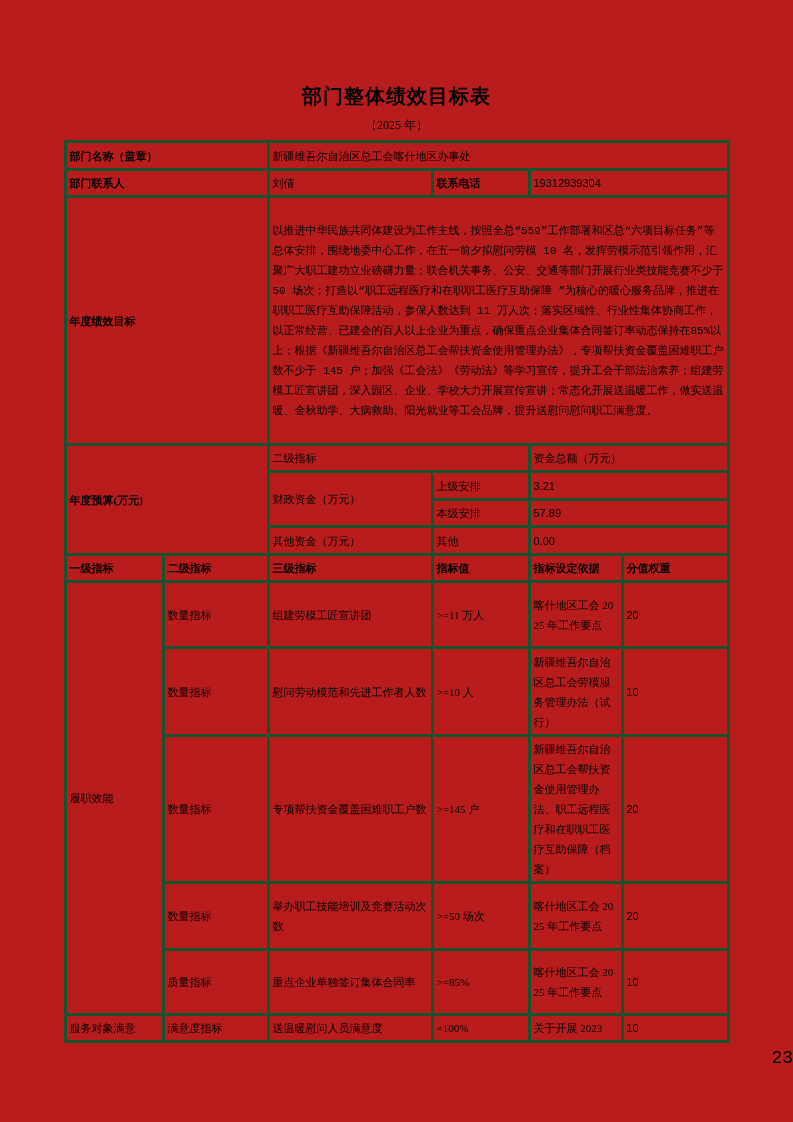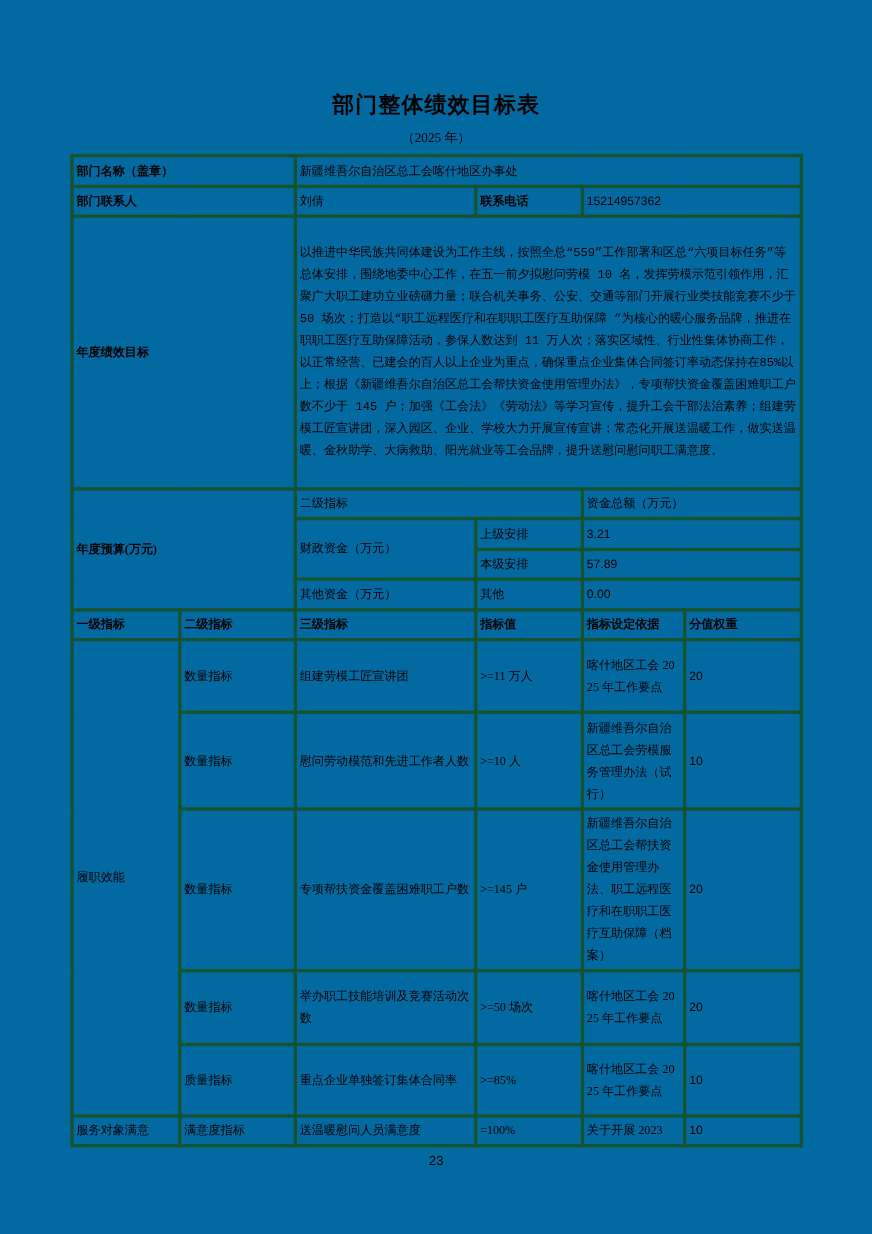--- a/index.html
+++ b/index.html
@@ -1,19 +1,19 @@
 <!DOCTYPE html>
 <html><head>
 <meta charset="utf-8">
 <style>
   html,body{margin:0;padding:0;background:#ffffff;}
   .page{
     position:relative;
     width:793px;height:1122px;
-    background:#0369a1;color:#000;
+    background:#b91c1c;color:#000;
     font-family:"Liberation Serif","DejaVu Serif",serif;
     box-sizing:border-box;
     padding-top:85px;
     overflow:hidden;
   }
   .title{
     text-align:center;
     font-size:20px;font-weight:bold;line-height:23px;
     letter-spacing:1px;
   }
@@ -42,24 +42,24 @@
   .b{font-weight:bold;}
   .target{
     text-align:justify;
     line-height:24px;
     padding:3px 7px 3px 8px;
     font-family:Liberation Mono, monospace;
   }
   .basis{line-height:19px;padding:2px 6px;}
   .num{font-family:"Liberation Sans","DejaVu Sans",sans-serif;font-size:12.5px;}
   .pageno{
-    text-align:center;
-    font-size:12px;
+    text-align:right;
+    font-size:18px;
     margin-top:5px;
-    font-family:Liberation Sans, sans-serif;
+    font-family:Liberation Mono, monospace;
   }
 </style>
 </head>
 <body>
 
 <div class="page">
 
   <div class="title">部门整体绩效目标表</div>
   <div class="subtitle">（2025 年）</div>
 
@@ -76,21 +76,21 @@
     <tbody>
         <tr style="height:28px">
       <td colspan="2" class="b">部门名称（盖章）</td>
       <td colspan="4">新疆维吾尔自治区总工会喀什地区办事处</td>
     </tr>
 
     <tr style="height:27px">
       <td colspan="2" class="b">部门联系人</td>
       <td>刘倩</td>
       <td class="b">联系电话</td>
-      <td colspan="2" class="num">15214957362</td>
+      <td colspan="2" class="num">19312939304</td>
     </tr>
 
     <tr style="height:248px">
       <td colspan="2" class="b">年度绩效目标</td>
       <td colspan="4" class="target">以推进中华民族共同体建设为工作主线，按照全总“559”工作部署和区总“六项目标任务”等总体安排，围绕地委中心工作，在五一前夕拟慰问劳模 10 名，发挥劳模示范引领作用，汇聚广大职工建功立业磅礴力量；联合机关事务、公安、交通等部门开展行业类技能竞赛不少于 50 场次；打造以“职工远程医疗和在职职工医疗互助保障 ”为核心的暖心服务品牌，推进在职职工医疗互助保障活动，参保人数达到 11 万人次；落实区域性、行业性集体协商工作，以正常经营、已建会的百人以上企业为重点，确保重点企业集体合同签订率动态保持在85%以上；根据《新疆维吾尔自治区总工会帮扶资金使用管理办法》，专项帮扶资金覆盖困难职工户数不少于 145 户；加强《工会法》《劳动法》等学习宣传，提升工会干部法治素养；组建劳模工匠宣讲团，深入园区、企业、学校大力开展宣传宣讲；常态化开展送温暖工作，做实送温暖、金秋助学、大病救助、阳光就业等工会品牌，提升送慰问慰问职工满意度。</td>
     </tr>
 
     <tr style="height:27px">
       <td colspan="2" rowspan="4" class="b">年度预算(万元)</td>
       <td colspan="2">二级指标</td>

